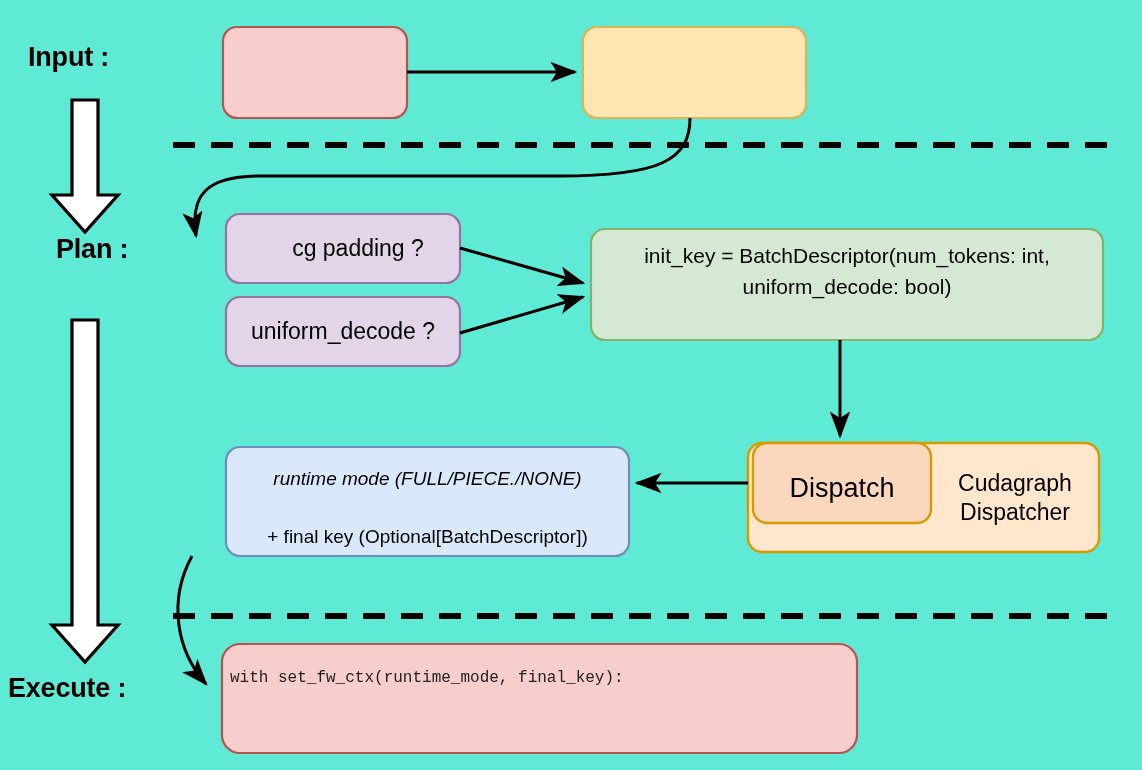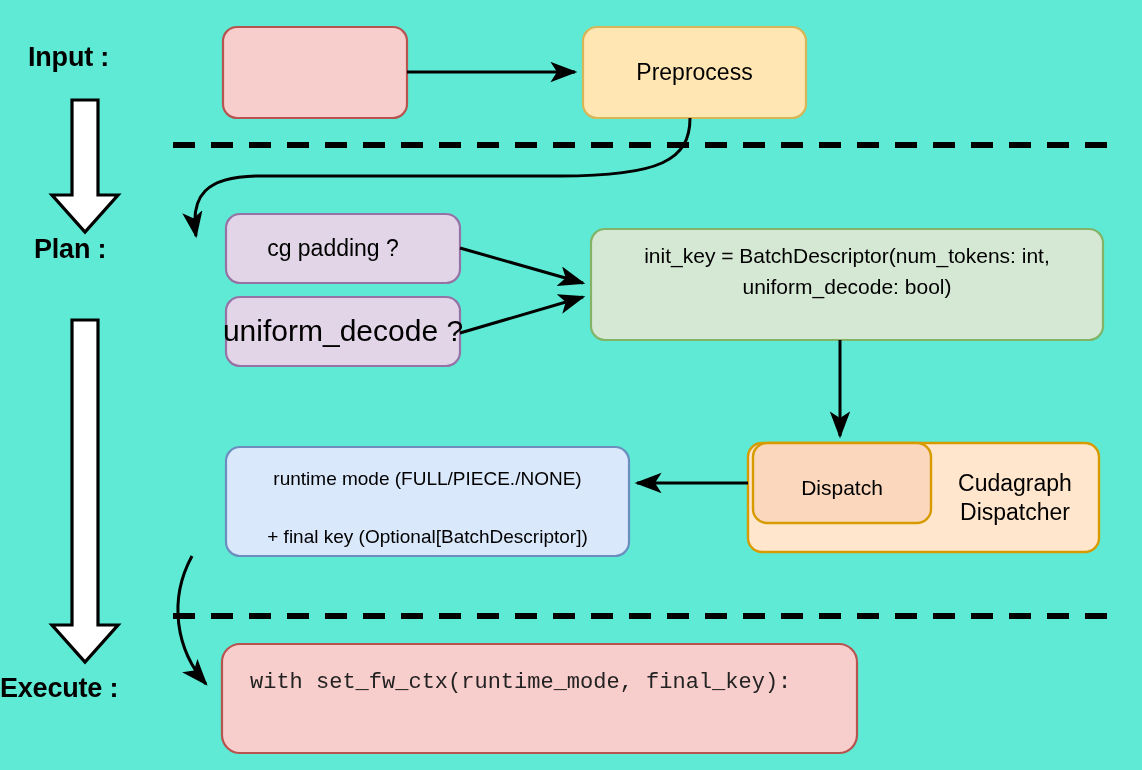--- a/index.html
+++ b/index.html
@@ -27,25 +27,24 @@
     text-align:center;
     font-family:"Liberation Sans",sans-serif;
     color:#000;
     white-space:pre;
     line-height:1.22;
     pointer-events:none;
   }
   .codetext{
     position:absolute;
     font-family:"Liberation Mono",monospace;
-    font-size:22px;
+    font-size:16px;
     line-height:1.45;
     color:#222;
     white-space:pre;
-    margin-left:20px;
   }
 </style>
 </head>
 <body>
 
 <div id="stage">
 
   <svg class="layer" viewBox="0 0 1142 770">
     <defs>
       <marker id="arrow" markerWidth="10" markerHeight="10" refX="8.2" refY="3.4" orient="auto" markerUnits="strokeWidth">
@@ -85,36 +84,35 @@
     <line x1="460" y1="333" x2="583" y2="297" stroke="#000" stroke-width="3" marker-end="url(#arrow)"></line>
 
     <line x1="840" y1="340" x2="840" y2="436" stroke="#000" stroke-width="3" marker-end="url(#arrow)"></line>
 
     <line x1="748" y1="483" x2="637" y2="483" stroke="#000" stroke-width="3" marker-end="url(#arrow)"></line>
 
     <path d="M 192 556 C 168 600, 176 650, 206 684" fill="none" stroke="#000" stroke-width="3" marker-end="url(#arrow)"></path>
   </svg>
 
   <div class="stage-label" style="left:28px;top:42px;">Input :</div>
-  <div class="stage-label" style="left:34px;top:234px;">Plan :</div>
-  <div class="stage-label" style="left:0;top:673px;">Execute :</div>
+  <div class="stage-label" style="left:56px;top:234px;">Plan :</div>
+  <div class="stage-label" style="left:8px;top:673px;">Execute :</div>
 
 
-  <div class="nodetext" style="left:583px;top:27px;width:223px;height:91px;font-size:23px;">Preprocess</div>
 
-  <div class="nodetext" style="left:226px;top:214px;width:214px;height:69px;font-size:23px;">cg padding ?</div>
+  <div class="nodetext" style="left:226px;top:214px;width:214px;height:69px;font-size:23px;padding-left:25px;">cg padding ?</div>
 
-  <div class="nodetext" style="left:226px;top:297px;width:234px;height:69px;font-size:30px;">uniform_decode ?</div>
+  <div class="nodetext" style="left:226px;top:297px;width:234px;height:69px;font-size:23px;">uniform_decode ?</div>
 
   <div class="nodetext" style="left:598px;top:275px;width:498px;height:24px;font-size:21px;">uniform_decode: bool)</div>
   <div class="nodetext" style="left:598px;top:244px;width:498px;height:24px;font-size:21px;">init_key = BatchDescriptor(num_tokens: int,</div>
 
-  <div class="nodetext" style="left:753px;top:443px;width:178px;height:90px;font-size:21px;">Dispatch</div>
+  <div class="nodetext" style="left:753px;top:443px;width:178px;height:90px;font-size:27px;">Dispatch</div>
 
   <div class="nodetext" style="left:931px;top:443px;width:168px;height:109px;font-size:23px;">Cudagraph
 Dispatcher</div>
 
-  <div class="nodetext" style="left:232px;top:467px;width:391px;height:24px;font-size:19px;">runtime mode (FULL/PIECE./NONE)</div>
+  <div class="nodetext" style="left:232px;top:467px;width:391px;height:24px;font-size:19px;font-style:italic;">runtime mode (FULL/PIECE./NONE)</div>
   <div class="nodetext" style="left:232px;top:497px;width:391px;height:24px;font-size:19px;margin-top:28px;">+ final key (Optional[BatchDescriptor])</div>
 
   <div class="codetext" style="left:230px;top:667px;">with set_fw_ctx(runtime_mode, final_key):</div>
 
 </div>
 
 </body></html>

